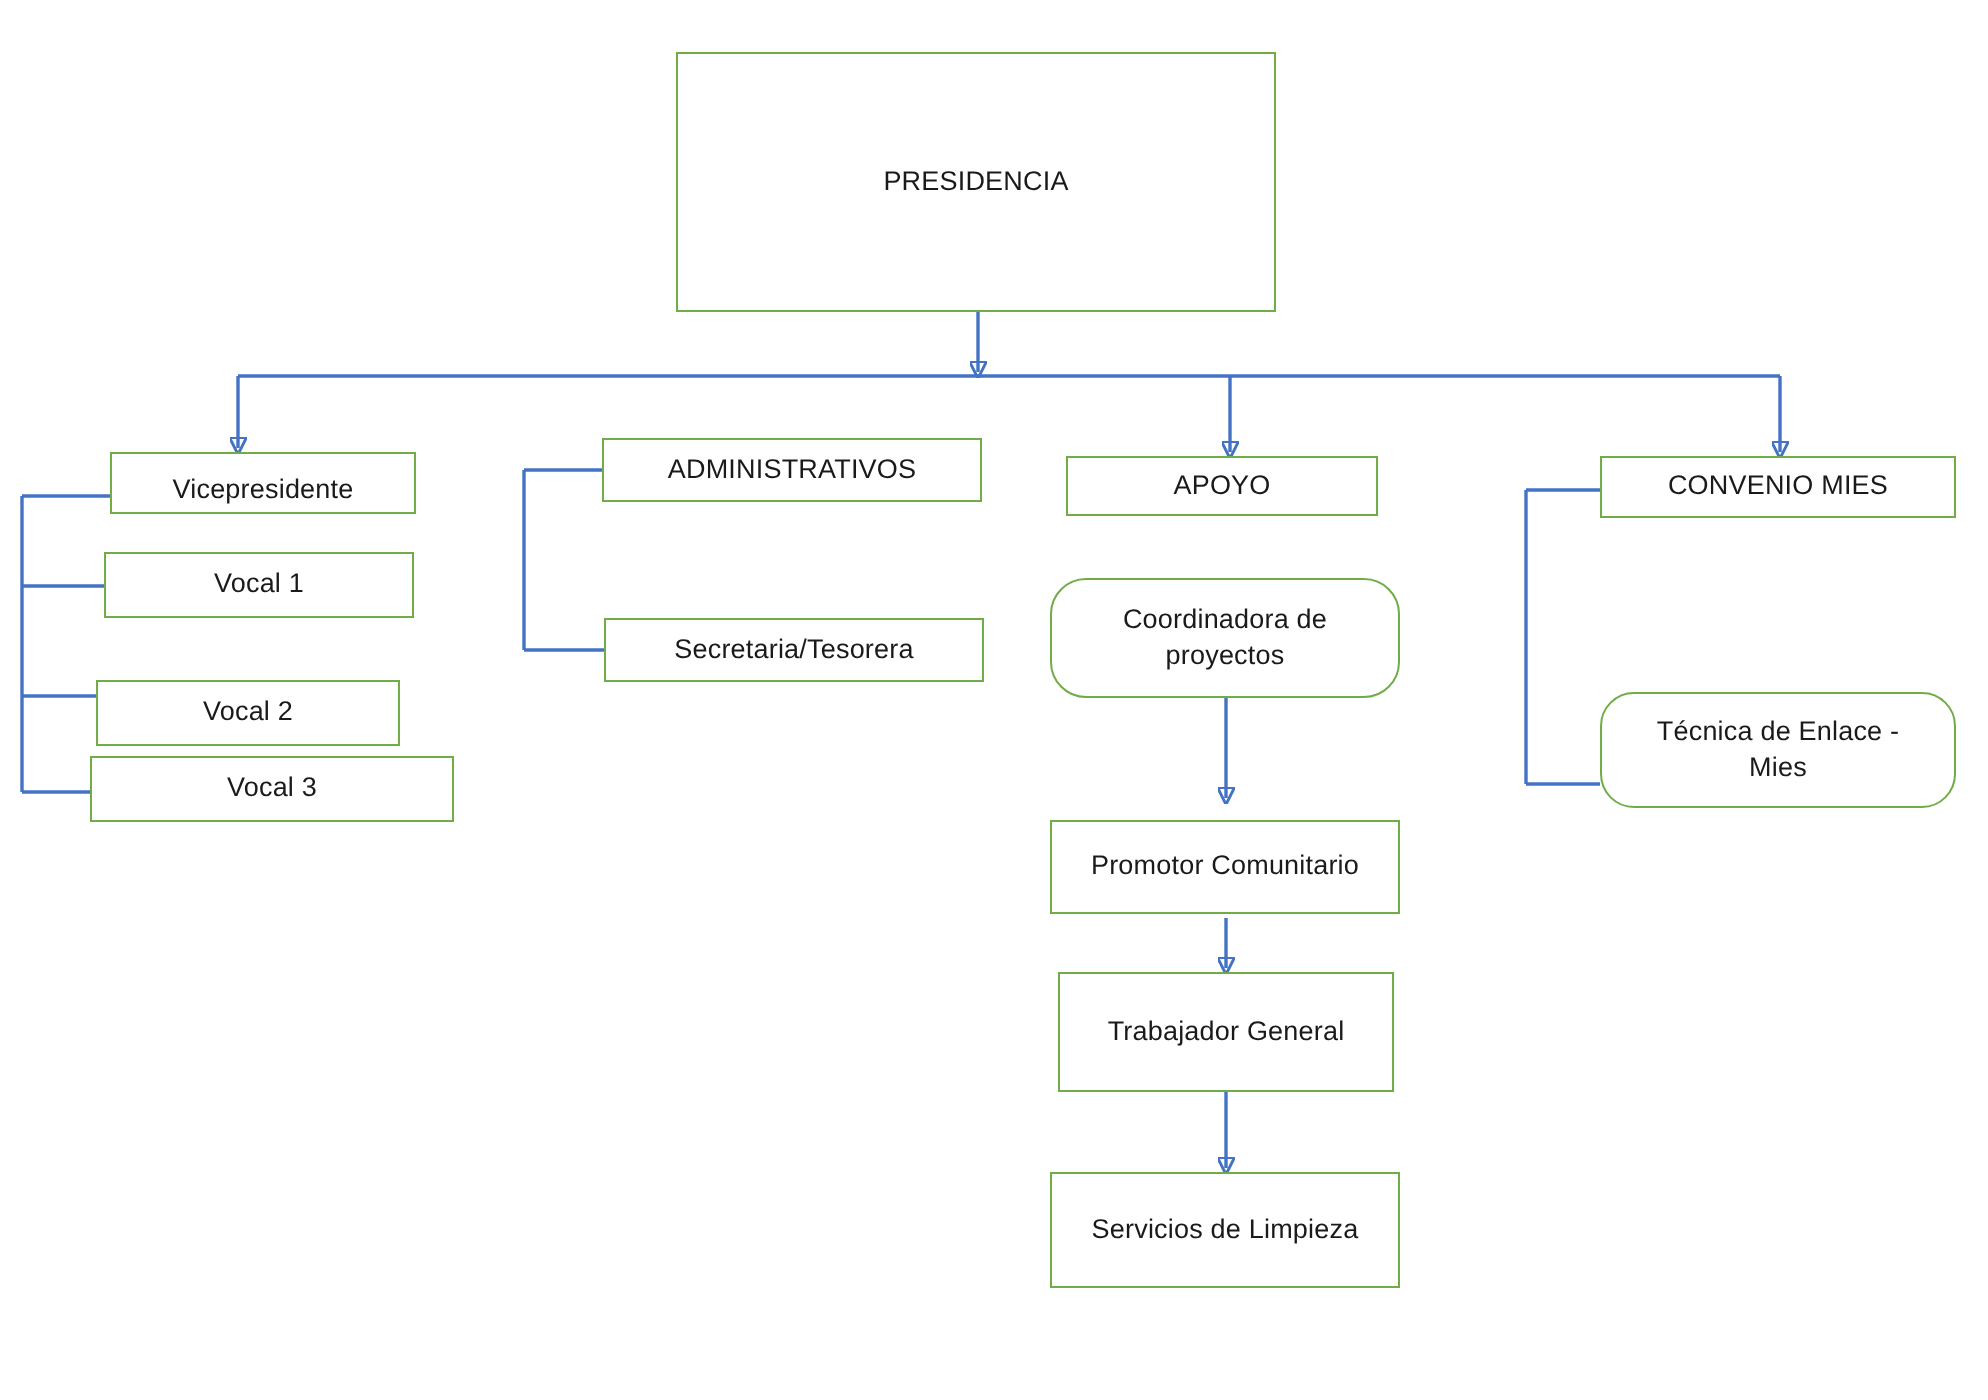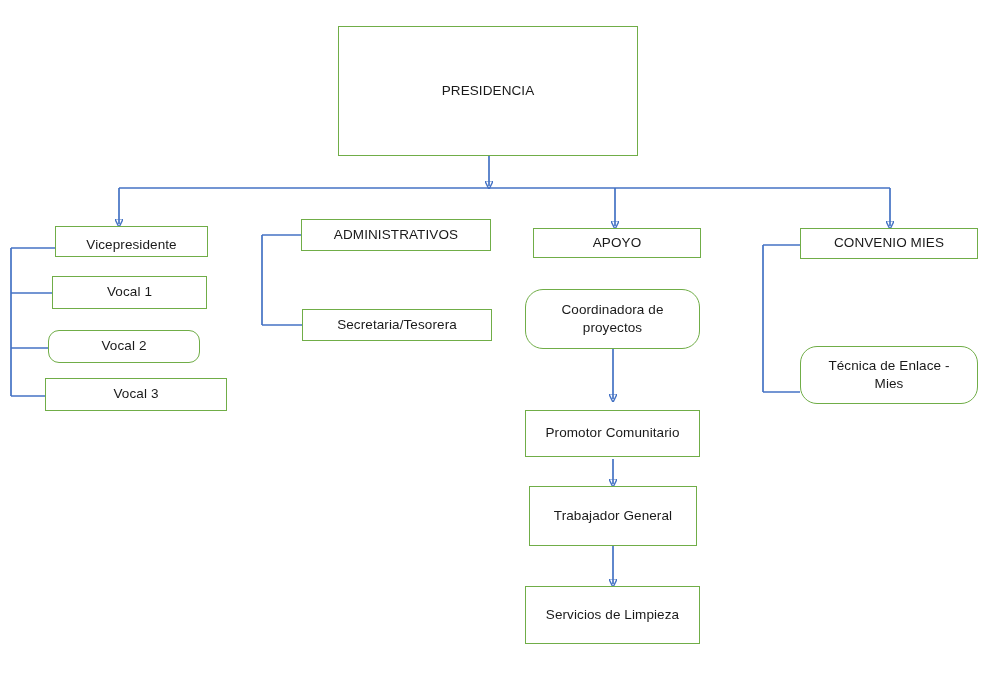--- a/index.html
+++ b/index.html
@@ -94,37 +94,37 @@
   </div>
 
   <div class="node" style="left:55px; top:226px; width:153px; height:31px;align-items:flex-end;">
     <span class="label">Vicepresidente</span>
   </div>
 
   <div class="node" style="left:52px; top:276px; width:155px; height:33px;justify-content:flex-end;">
     <span class="label">Vocal 1</span>
   </div>
 
-  <div class="node" style="left:48px; top:330px; width:152px; height:33px;border-radius:11px;">
+  <div class="node" style="left:48px; top:340px; width:152px; height:33px;">
     <span class="label">Vocal 2</span>
   </div>
 
   <div class="node" style="left:45px; top:378px; width:182px; height:33px;">
     <span class="label">Vocal 3</span>
   </div>
 
   <div class="node" style="left:301px; top:219px; width:190px; height:32px;">
     <span class="label">ADMINISTRATIVOS</span>
   </div>
 
   <div class="node" style="left:302px; top:309px; width:190px; height:32px;">
     <span class="label">Secretaria/Tesorera</span>
   </div>
 
-  <div class="node" style="left:533px; top:228px; width:168px; height:30px;">
+  <div class="node" style="left:533px; top:228px; width:156px; height:30px;">
     <span class="label">APOYO</span>
   </div>
 
   <div class="node" style="left:525px; top:289px; width:175px; height:60px;border-radius:18px;">
     <span class="label">Coordinadora de proyectos</span>
   </div>
 
   <div class="node" style="left:525px; top:410px; width:175px; height:47px;">
     <span class="label">Promotor Comunitario</span>
   </div>

